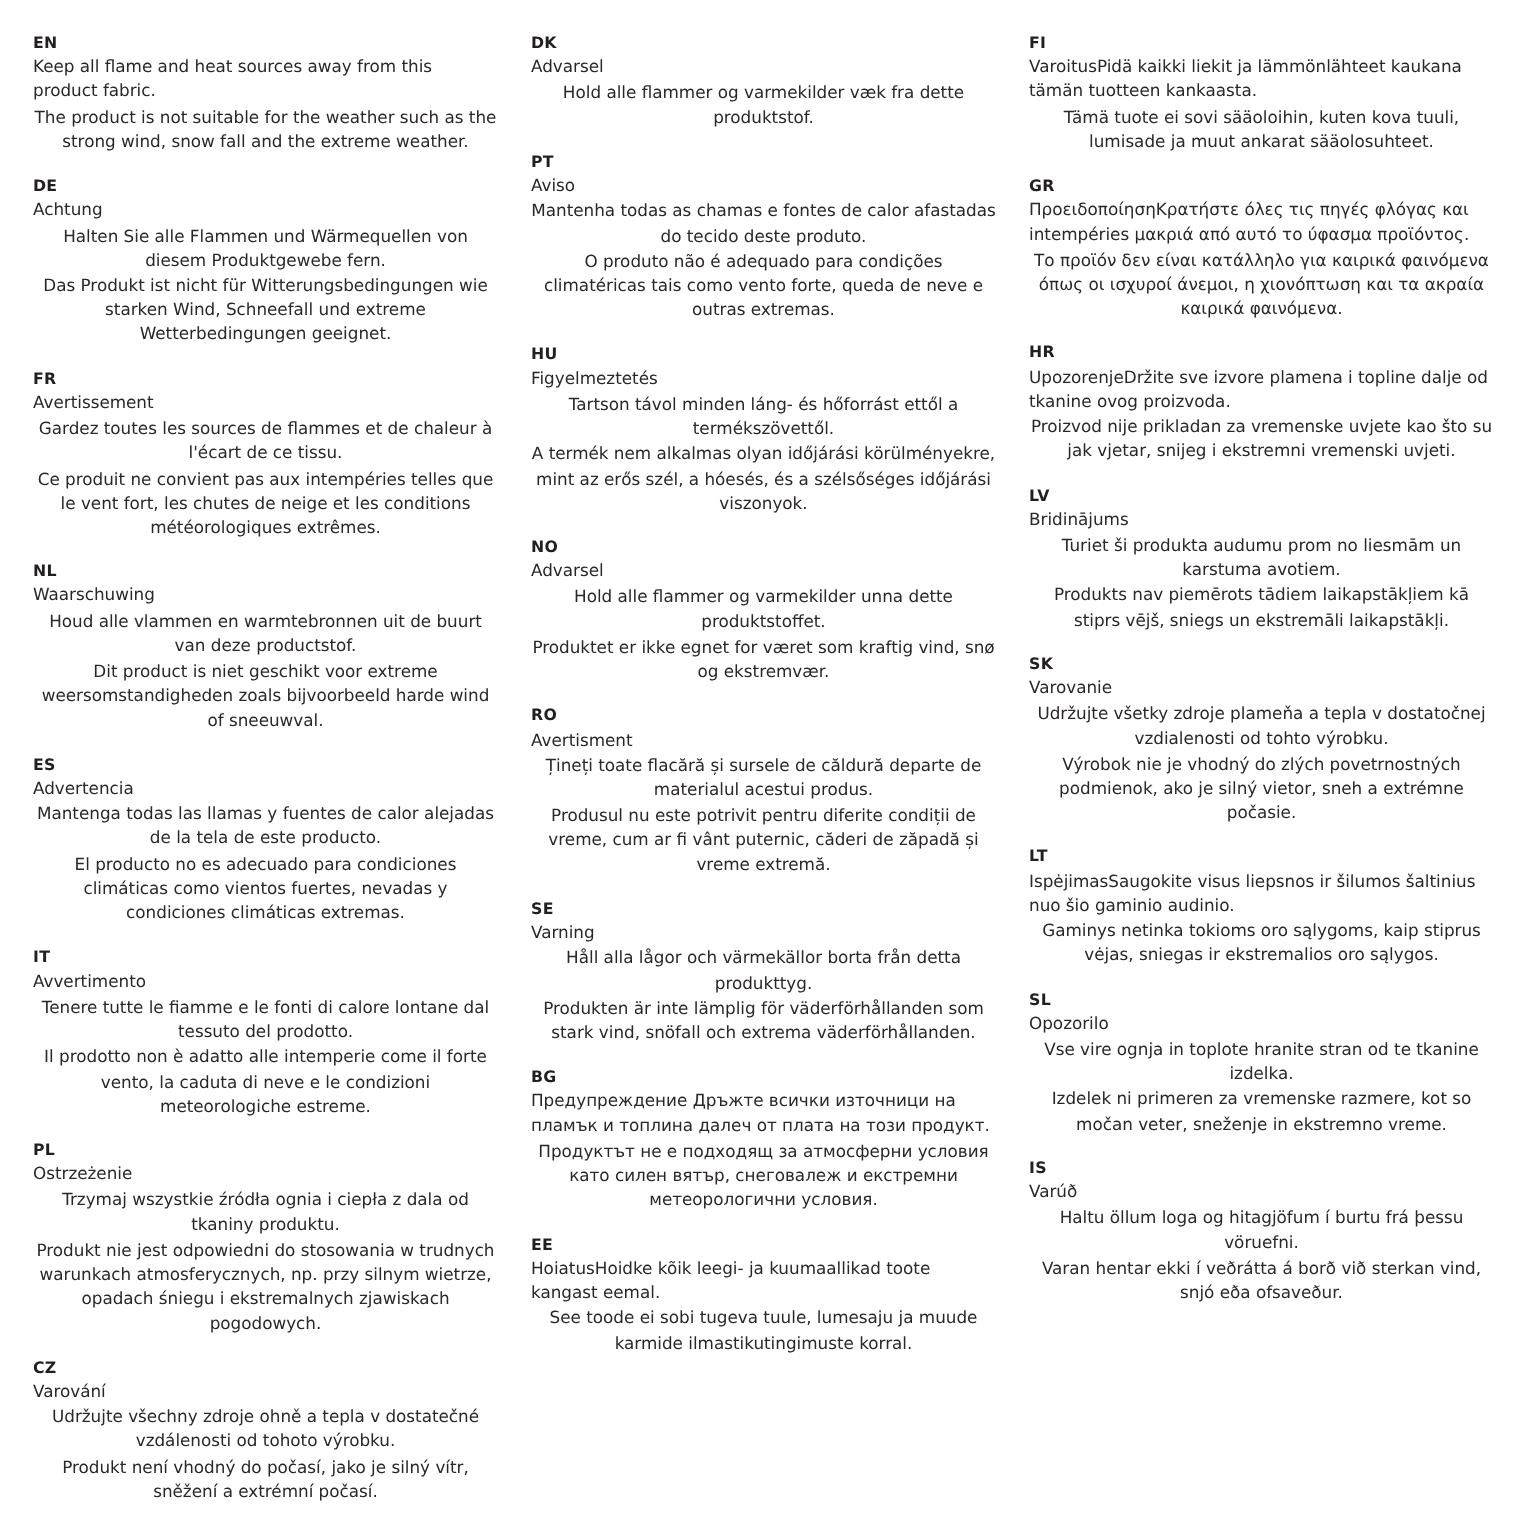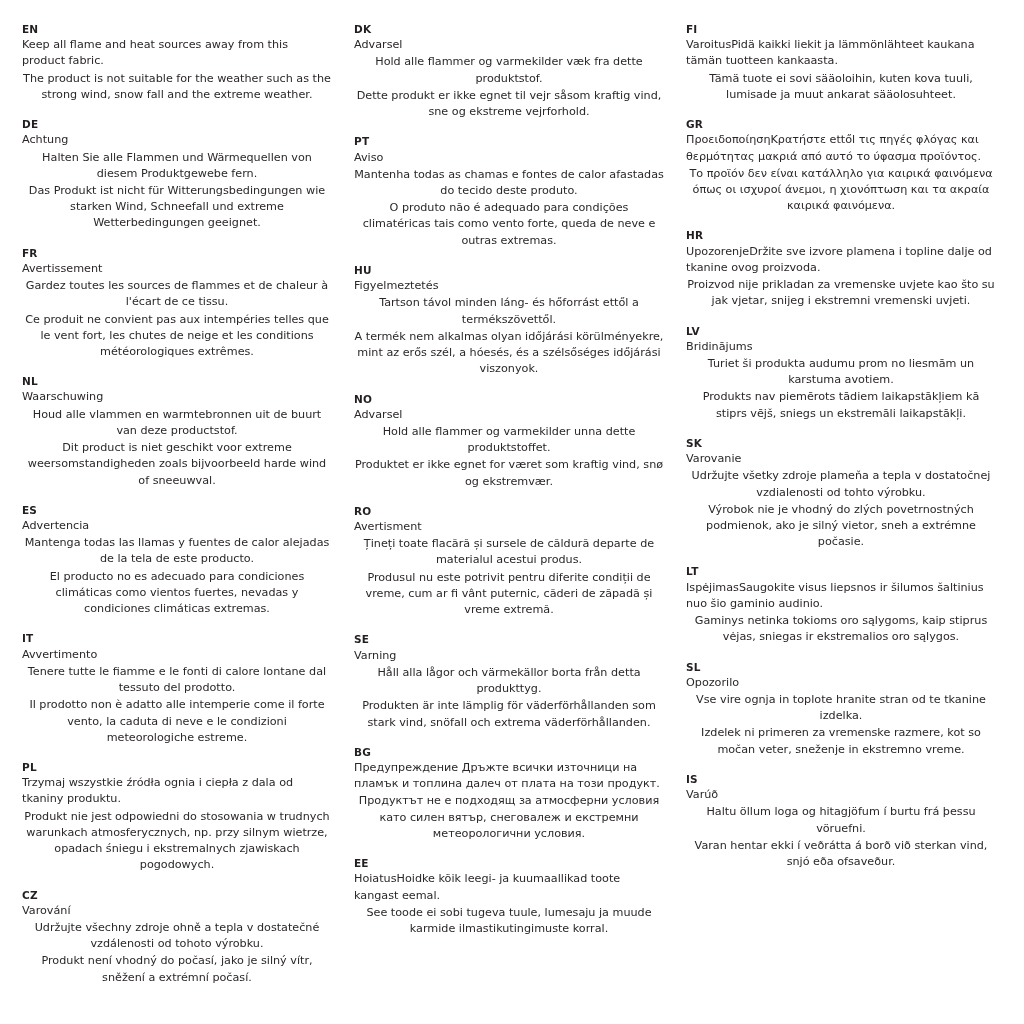--- a/index.html
+++ b/index.html
@@ -92,37 +92,37 @@
         <p class="para">El producto no es adecuado para condiciones climáticas como vientos fuertes, nevadas y condiciones climáticas extremas.</p>
       </div>
       <div class="block">
         <div class="lang">IT</div>
         <p class="para">Avvertimento</p>
         <p class="para">Tenere tutte le fiamme e le fonti di calore lontane dal tessuto del prodotto.</p>
         <p class="para">Il prodotto non è adatto alle intemperie come il forte vento, la caduta di neve e le condizioni meteorologiche estreme.</p>
       </div>
       <div class="block">
         <div class="lang">PL</div>
+        <p class="para">Ostrzeżenie</p>
         <p class="para">Trzymaj wszystkie źródła ognia i ciepła z dala od tkaniny produktu.</p>
         <p class="para">Produkt nie jest odpowiedni do stosowania w trudnych warunkach atmosferycznych, np. przy silnym wietrze, opadach śniegu i ekstremalnych zjawiskach pogodowych.</p>
       </div>
       <div class="block">
         <div class="lang">CZ</div>
         <p class="para">Varování</p>
         <p class="para">Udržujte všechny zdroje ohně a tepla v dostatečné vzdálenosti od tohoto výrobku.</p>
         <p class="para">Produkt není vhodný do počasí, jako je silný vítr, sněžení a extrémní počasí.</p>
       </div>
     </div>
 
     <div class="column">
       <div class="block">
         <div class="lang">DK</div>
         <p class="para">Advarsel</p>
         <p class="para">Hold alle flammer og varmekilder væk fra dette produktstof.</p>
-        <p class="para">Dette produkt er ikke egnet til vejr såsom kraftig vind, sne og ekstreme vejrforhold.</p>
       </div>
       <div class="block">
         <div class="lang">PT</div>
         <p class="para">Aviso</p>
         <p class="para">Mantenha todas as chamas e fontes de calor afastadas do tecido deste produto.</p>
         <p class="para">O produto não é adequado para condições climatéricas tais como vento forte, queda de neve e outras extremas.</p>
       </div>
       <div class="block">
         <div class="lang">HU</div>
         <p class="para">Figyelmeztetés</p>
@@ -160,21 +160,21 @@
     </div>
 
     <div class="column">
       <div class="block">
         <div class="lang">FI</div>
         <p class="para">VaroitusPidä kaikki liekit ja lämmönlähteet kaukana tämän tuotteen kankaasta.</p>
         <p class="para">Tämä tuote ei sovi sääoloihin, kuten kova tuuli, lumisade ja muut ankarat sääolosuhteet.</p>
       </div>
       <div class="block">
         <div class="lang">GR</div>
-        <p class="para">ΠροειδοποίησηΚρατήστε ettől τις πηγές φλόγας και θερμότητας μακριά από αυτό το ύφασμα προϊόντος.</p>
+        <p class="para">ΠροειδοποίησηΚρατήστε όλες τις πηγές φλόγας και intempéries μακριά από αυτό το ύφασμα προϊόντος.</p>
         <p class="para">Το προϊόν δεν είναι κατάλληλο για καιρικά φαινόμενα όπως οι ισχυροί άνεμοι, η χιονόπτωση και τα ακραία καιρικά φαινόμενα.</p>
       </div>
       <div class="block">
         <div class="lang">HR</div>
         <p class="para">UpozorenjeDržite sve izvore plamena i topline dalje od tkanine ovog proizvoda.</p>
         <p class="para">Proizvod nije prikladan za vremenske uvjete kao što su jak vjetar, snijeg i ekstremni vremenski uvjeti.</p>
       </div>
       <div class="block">
         <div class="lang">LV</div>
         <p class="para">Bridinājums</p>

